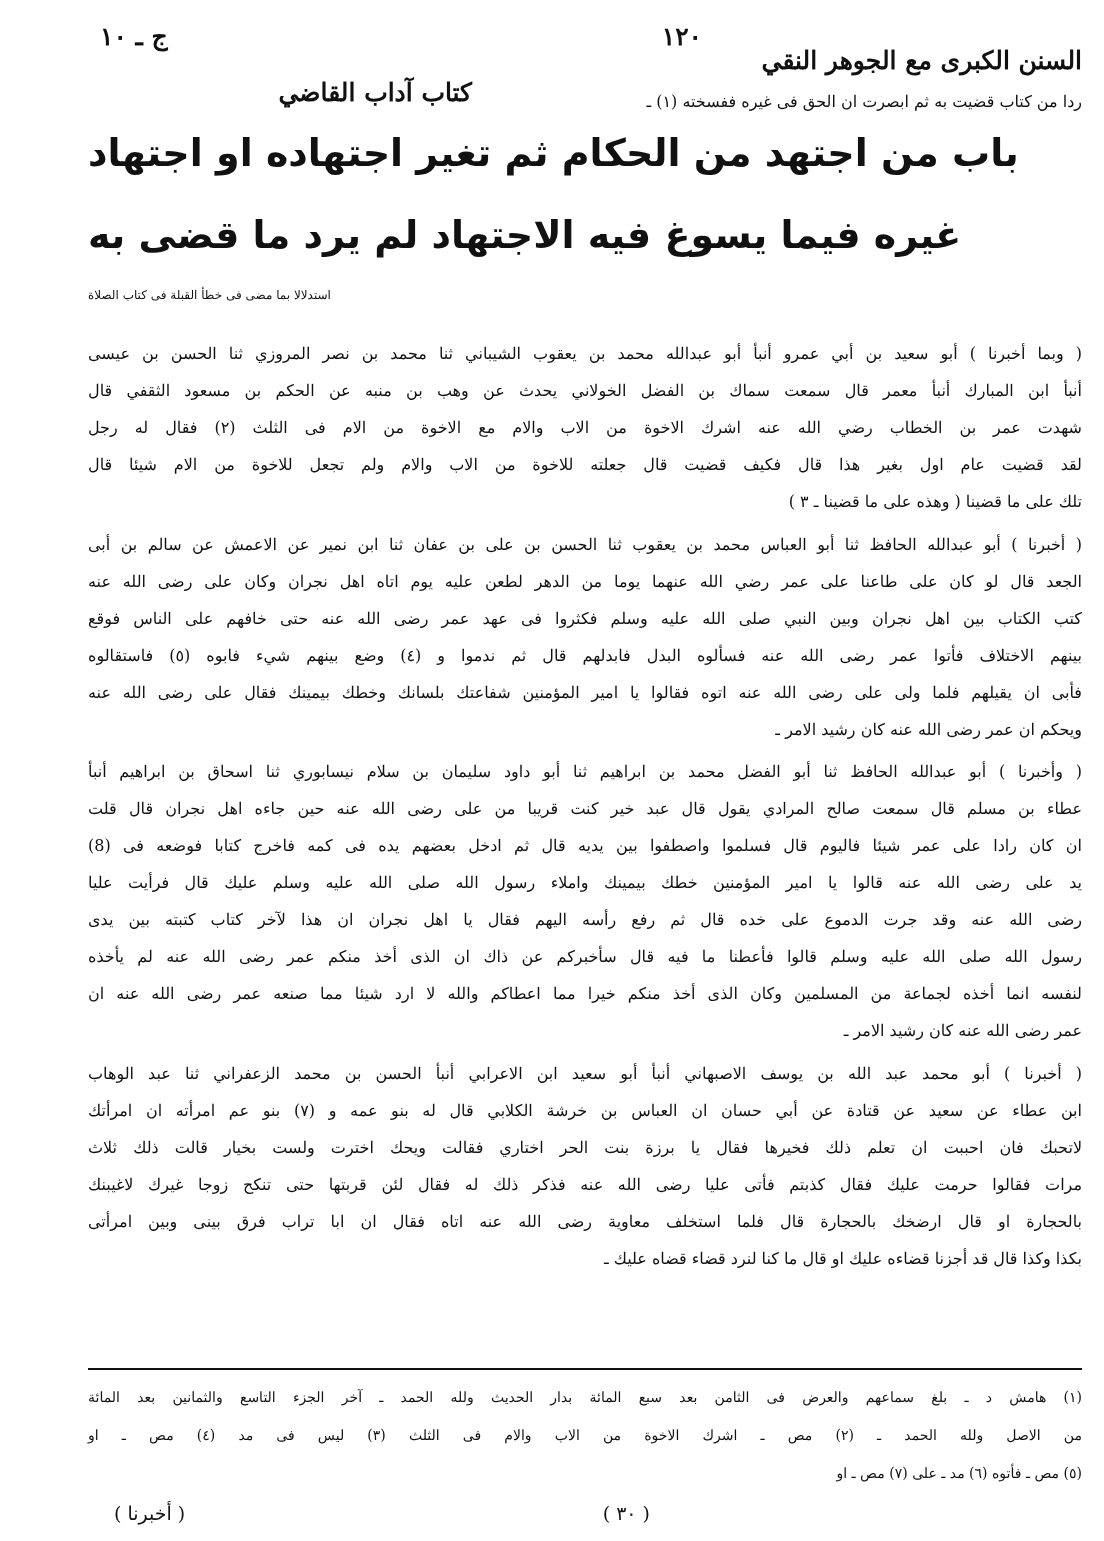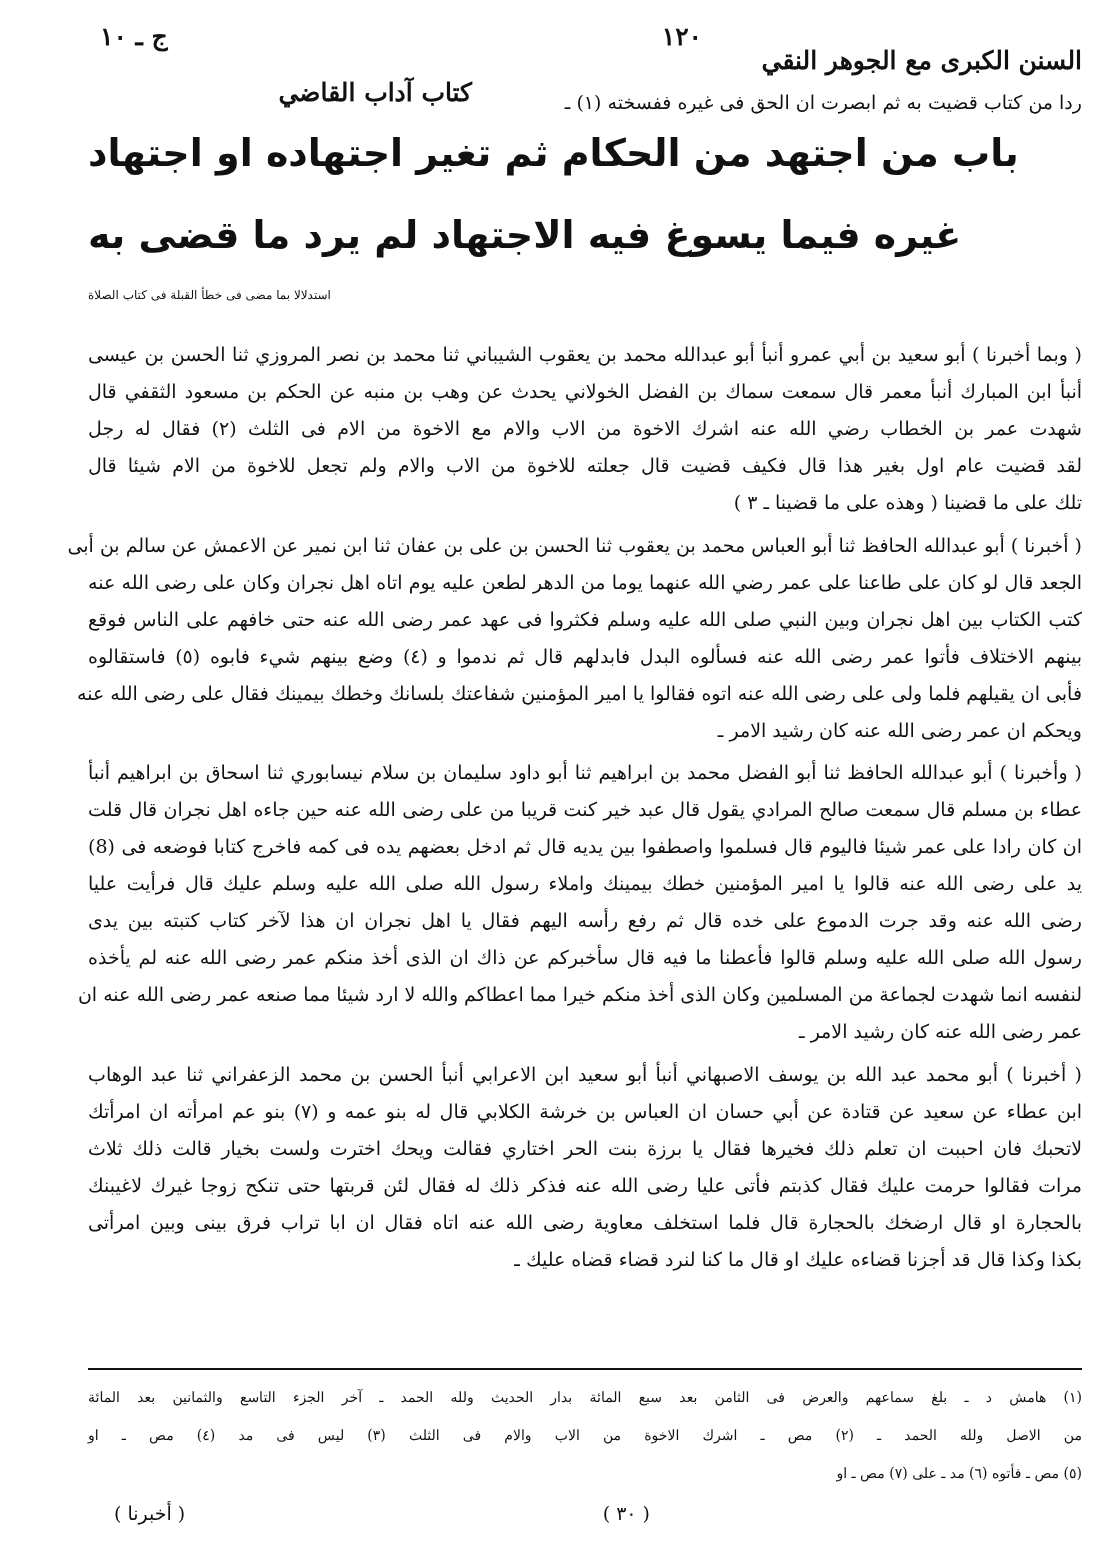--- a/index.html
+++ b/index.html
@@ -10,21 +10,21 @@
   }
   .page { position: absolute; left: 88px; top: 0; width: 994px; direction: rtl; }
   .header {
     position: absolute; top: 22px; left: 0; right: 0; height: 40px;
     font-size: 25px; font-weight: bold;
   }
   .header .h-book { position: absolute; right: 0; top: 0; margin-top: 24px; }
   .header .h-page { position: absolute; right: 380px; top: 0; }
   .header .h-chapter { position: absolute; right: 610px; top: 16px; margin-top: 40px; }
   .header .h-volume { position: absolute; left: 12px; top: 0; }
-  .line { position: absolute; left: 0; right: 0; font-size: 19px; line-height: 24px; white-space: nowrap; text-align: justify; text-align-last: justify; }
+  .line { position: absolute; left: 0; right: 0; font-size: 16px; line-height: 24px; white-space: nowrap; text-align: justify; text-align-last: justify; }
   .line.last { text-align-last: right; }
   .carry { top: 90px; text-align-last: right; }
   .title { position: absolute; left: 0; right: 0; text-align: left; font-size: 38px; font-weight: bold; line-height: 50px; font-family: "DejaVu Sans", sans-serif; }
   .title.t1 { top: 128px; }
   .title.t2 { top: 210px; }
   .subtitle { position: absolute; left: 0; right: 0; text-align: left; top: 283px; font-size: 12px; line-height: 24px; }
   .para { position: absolute; left: 0; right: 0; }
   .rule { position: absolute; left: 0; right: 0; top: 1368px; height: 2px; background: #111111; }
   .fn { position: absolute; left: 0; right: 0; font-size: 14px; line-height: 22px; white-space: nowrap; }
   .fn.justify { text-align: justify; text-align-last: justify; }
@@ -67,21 +67,21 @@
     <div class="line last" style="top:718px">ويحكم ان عمر رضى الله عنه كان رشيد الامر ـ</div>
   </div>
 
   <div class="para">
     <div class="line" style="top:760px">( وأخبرنا ) أبو عبدالله الحافظ ثنا أبو الفضل محمد بن ابراهيم ثنا أبو داود سليمان بن سلام نيسابوري ثنا اسحاق بن ابراهيم أنبأ</div>
     <div class="line" style="top:797px">عطاء بن مسلم قال سمعت صالح المرادي يقول قال عبد خير كنت قريبا من على رضى الله عنه حين جاءه اهل نجران قال قلت</div>
     <div class="line" style="top:834px">ان كان رادا على عمر شيئا فاليوم قال فسلموا واصطفوا بين يديه قال ثم ادخل بعضهم يده فى كمه فاخرج كتابا فوضعه فى (8)</div>
     <div class="line" style="top:871px">يد على رضى الله عنه قالوا يا امير المؤمنين خطك بيمينك واملاء رسول الله صلى الله عليه وسلم عليك قال فرأيت عليا</div>
     <div class="line" style="top:908px">رضى الله عنه وقد جرت الدموع على خده قال ثم رفع رأسه اليهم فقال يا اهل نجران ان هذا لآخر كتاب كتبته بين يدى</div>
     <div class="line" style="top:945px">رسول الله صلى الله عليه وسلم قالوا فأعطنا ما فيه قال سأخبركم عن ذاك ان الذى أخذ منكم عمر رضى الله عنه لم يأخذه</div>
-    <div class="line" style="top:982px">لنفسه انما شهدت لجماعة من المسلمين وكان الذى أخذ منكم خيرا مما اعطاكم والله لا ارد شيئا مما صنعه عمر رضى الله عنه ان</div>
+    <div class="line" style="top:982px">لنفسه انما أخذه لجماعة من المسلمين وكان الذى أخذ منكم خيرا مما اعطاكم والله لا ارد شيئا مما صنعه عمر رضى الله عنه ان</div>
     <div class="line last" style="top:1019px">عمر رضى الله عنه كان رشيد الامر ـ</div>
   </div>
 
   <div class="para">
     <div class="line" style="top:1062px">( أخبرنا ) أبو محمد عبد الله بن يوسف الاصبهاني أنبأ أبو سعيد ابن الاعرابي أنبأ الحسن بن محمد الزعفراني ثنا عبد الوهاب</div>
     <div class="line" style="top:1099px">ابن عطاء عن سعيد عن قتادة عن أبي حسان ان العباس بن خرشة الكلابي قال له بنو عمه و (٧) بنو عم امرأته ان امرأتك</div>
     <div class="line" style="top:1136px">لاتحبك فان احببت ان تعلم ذلك فخيرها فقال يا برزة بنت الحر اختاري فقالت ويحك اخترت ولست بخيار قالت ذلك ثلاث</div>
     <div class="line" style="top:1173px">مرات فقالوا حرمت عليك فقال كذبتم فأتى عليا رضى الله عنه فذكر ذلك له فقال لئن قربتها حتى تنكح زوجا غيرك لاغيبنك</div>
     <div class="line" style="top:1210px">بالحجارة او قال ارضخك بالحجارة قال فلما استخلف معاوية رضى الله عنه اتاه فقال ان ابا تراب فرق بينى وبين امرأتى</div>
     <div class="line last" style="top:1247px">بكذا وكذا قال قد أجزنا قضاءه عليك او قال ما كنا لنرد قضاء قضاه عليك ـ</div>

